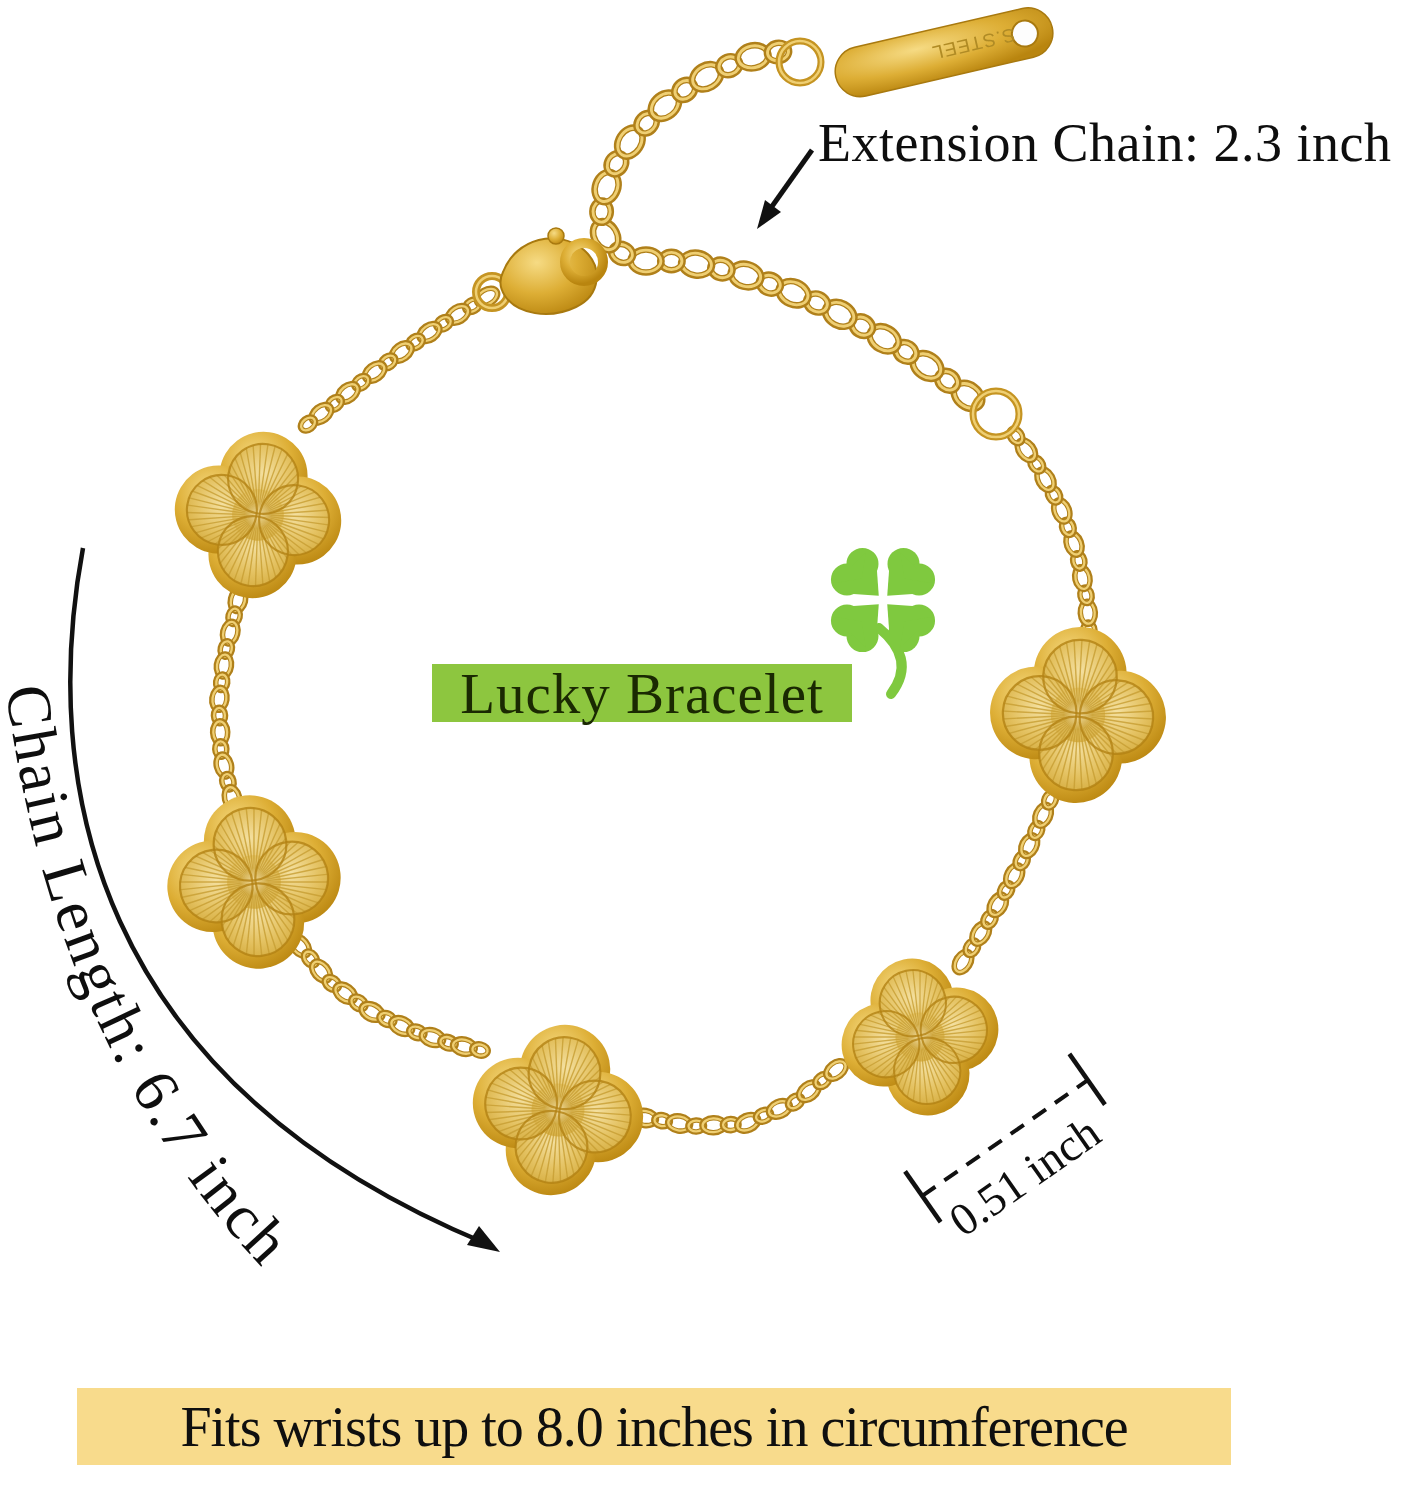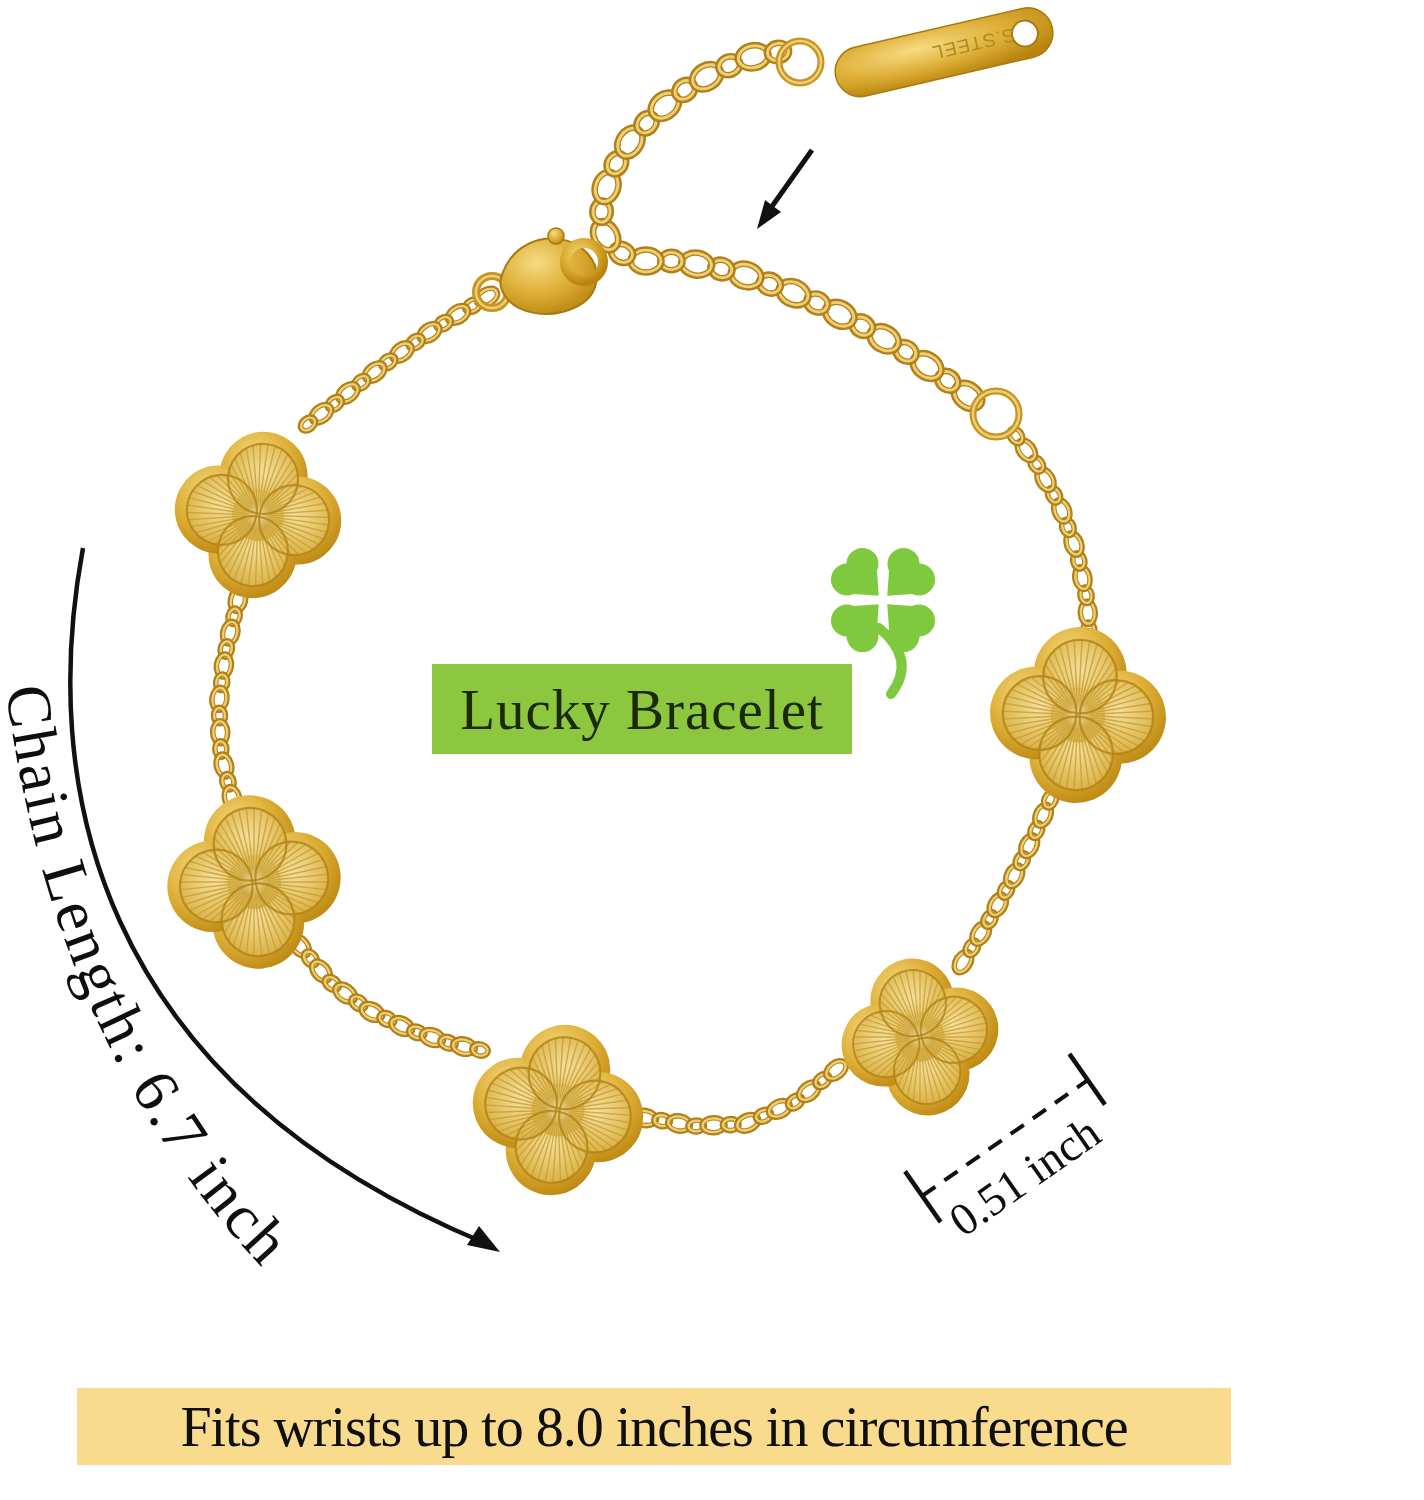--- a/index.html
+++ b/index.html
@@ -1,32 +1,33 @@
 <!DOCTYPE html>
 <html><head>
 <meta charset="utf-8">
 <style>
   html,body{margin:0;padding:0;background:#fff;}
   .stage{position:relative;width:1424px;height:1500px;background:#ffffff;overflow:hidden;
          font-family:"Liberation Serif", serif;}
   .stage svg{position:absolute;left:0;top:0;z-index:2;pointer-events:none;}
   .ext-label{position:absolute;left:818px;top:112px;z-index:1;font-size:54px;color:#0e0e0e;
              white-space:nowrap;letter-spacing:0.5px;}
-  .lucky-box{position:absolute;left:432px;top:664px;width:420px;height:90px;z-index:1;
+  .lucky-box{position:absolute;left:432px;top:664px;width:420px;height:58px;z-index:1;
              background:#8DC63F;display:flex;align-items:center;justify-content:center;}
   .lucky-box span{font-size:57px;color:#1a2902;letter-spacing:1px;}
   .fit-banner{position:absolute;left:77px;top:1388px;width:1154px;height:77px;z-index:1;
               background:#F8DB8C;display:flex;align-items:center;justify-content:center;}
   .fit-banner span{font-size:56px;color:#0f0f0f;letter-spacing:-1px;white-space:nowrap;}
 </style>
 </head>
 <body>
 
 <div class="stage">
 
+  <div class="ext-label">Extension Chain: 2.3 inch</div>
 
   <div class="lucky-box" style="background: rgb(141, 198, 63);">
     <span>Lucky Bracelet</span>
   </div>
 
   <div class="fit-banner" style="background: rgb(248, 219, 140);">
     <span>Fits wrists up to 8.0 inches in circumference</span>
   </div>
 
   <svg id="art" width="1424" height="1500" viewBox="0 0 1424 1500">

